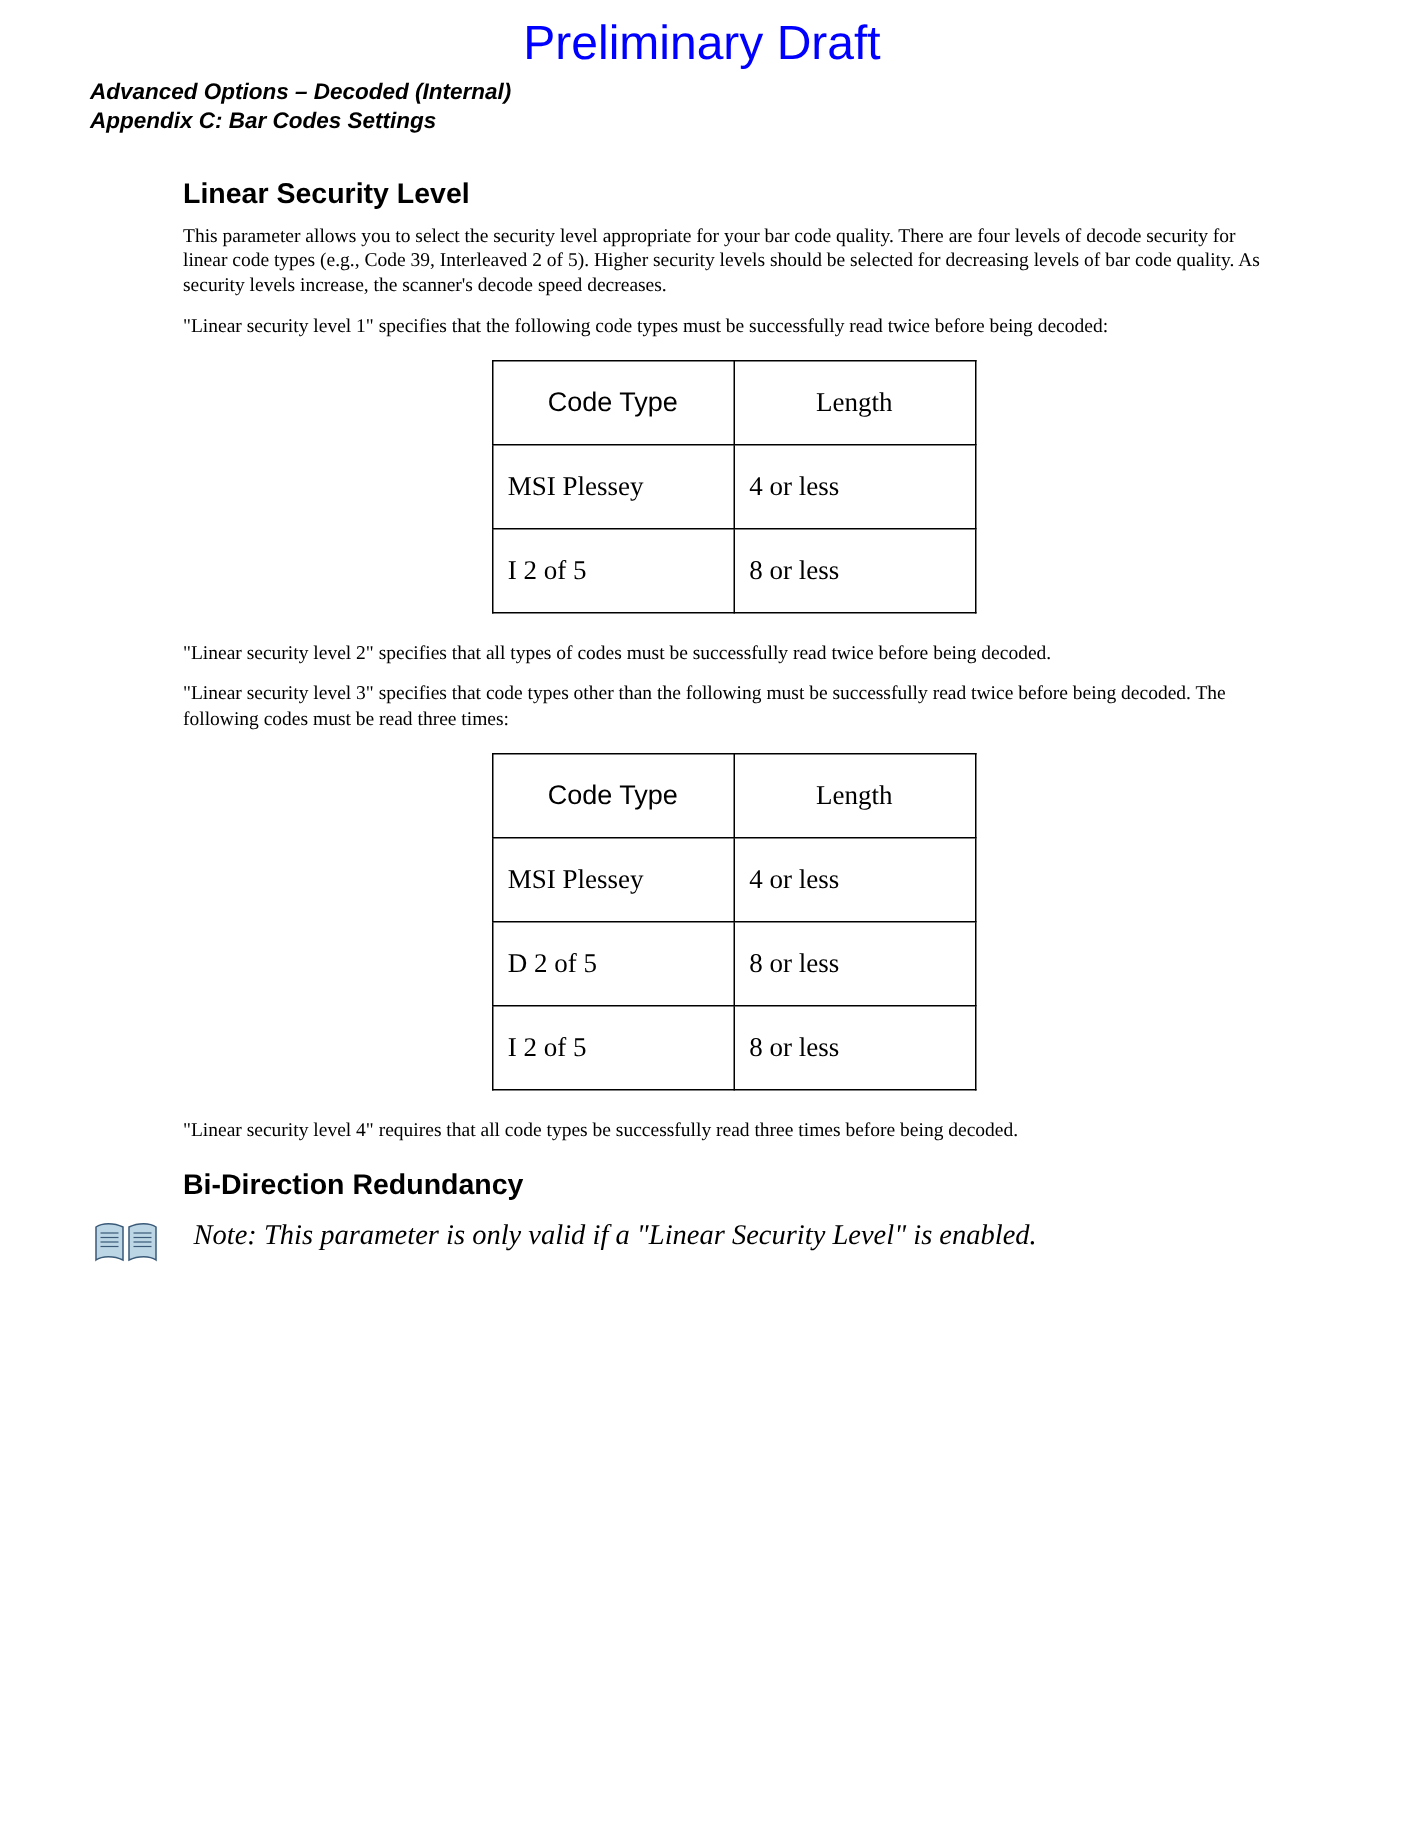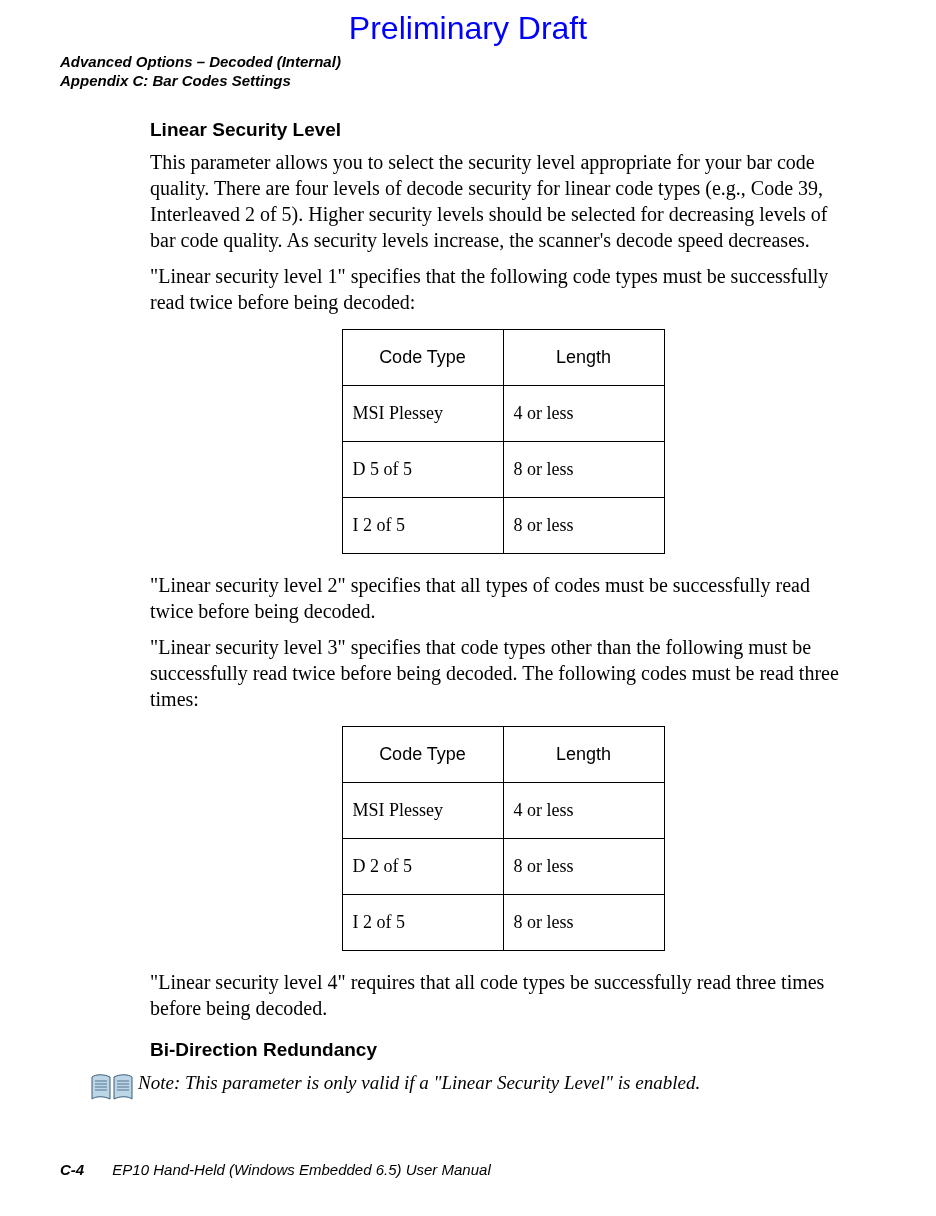--- a/index.html
+++ b/index.html
@@ -29,56 +29,56 @@
   }
   .appendix-header {
     font-family: "Segoe UI", "Trebuchet MS", Arial, sans-serif;
     font-style: italic;
     font-weight: 700;
     font-size: 15px;
     line-height: 1.25;
     margin-bottom: 28px;
   }
   .content {
-    margin-left: 90px;
+    margin-left: 62px;
     margin-right: 20px;
   }
   .section-title {
     font-family: "Segoe UI", "Trebuchet MS", Arial, sans-serif;
     font-weight: 700;
     font-size: 19px;
     margin: 18px 0 8px 0;
   }
   .body-text {
-    font-size: 20px;
+    font-size: 13px;
     line-height: 1.3;
     margin: 0 0 10px 0;
     text-align: left;
   }
   table.codes {
     border-collapse: collapse;
     margin: 14px auto 18px auto;
     font-size: 18px;
   }
   table.codes th, table.codes td {
     border: 1px solid #000;
     padding: 17px 10px;
     text-align: left;
   }
   table.codes th {
     font-family: Arial, Helvetica, sans-serif;
     font-weight: 400;
     text-align: center;
   }
   table.codes th:first-child, table.codes td:first-child { width: 140px; }
-  table.codes th:last-child, table.codes td:last-child { width: 140px; }
+  table.codes th:last-child, table.codes td:last-child { width: 140px; font-family: Liberation Serif, serif; }
   .note-row {
     display: flex;
     align-items: flex-start;
-    gap: 4px;
+    gap: 23px;
     margin-top: 10px;
     margin-left: -60px;
   }
   .note-text {
     font-size: 19px;
     font-style: italic;
     line-height: 1.3;
   }
   .book-icon {
     flex: 0 0 auto;
@@ -123,24 +123,20 @@
           <th>Code Type</th>
           <th>Length</th>
         </tr>
       </thead>
       <tbody>
         <tr>
           <td>MSI Plessey</td>
           <td>4 or less</td>
         </tr>
         <tr>
-          <td>D 5 of 5</td>
-          <td>8 or less</td>
-        </tr>
-        <tr>
           <td>I 2 of 5</td>
           <td>8 or less</td>
         </tr>
       </tbody>
     </table>
 
     <p class="body-text">"Linear security level 2" specifies that all types of codes must be successfully read twice before being decoded.</p>
     <p class="body-text">"Linear security level 3" specifies that code types other than the following must be successfully read twice before being decoded. The following codes must be read three times:</p>
 
     <table class="codes">
@@ -183,18 +179,14 @@
           <line x1="27" y1="11" x2="39" y2="11" stroke="#3a5a78" stroke-width="0.8"></line>
           <line x1="27" y1="14" x2="39" y2="14" stroke="#3a5a78" stroke-width="0.8"></line>
           <line x1="27" y1="17" x2="39" y2="17" stroke="#3a5a78" stroke-width="0.8"></line>
         </svg>
       </span>
       <div class="note-text">Note: This parameter is only valid if a "Linear Security Level" is enabled.</div>
     </div>
 
   </div>
 
-  <div class="footer">
-    <span class="pg">C-4</span>
-    <span>EP10 Hand-Held (Windows Embedded 6.5) User Manual</span>
-  </div>
 
 </div>
 
 </body></html>

